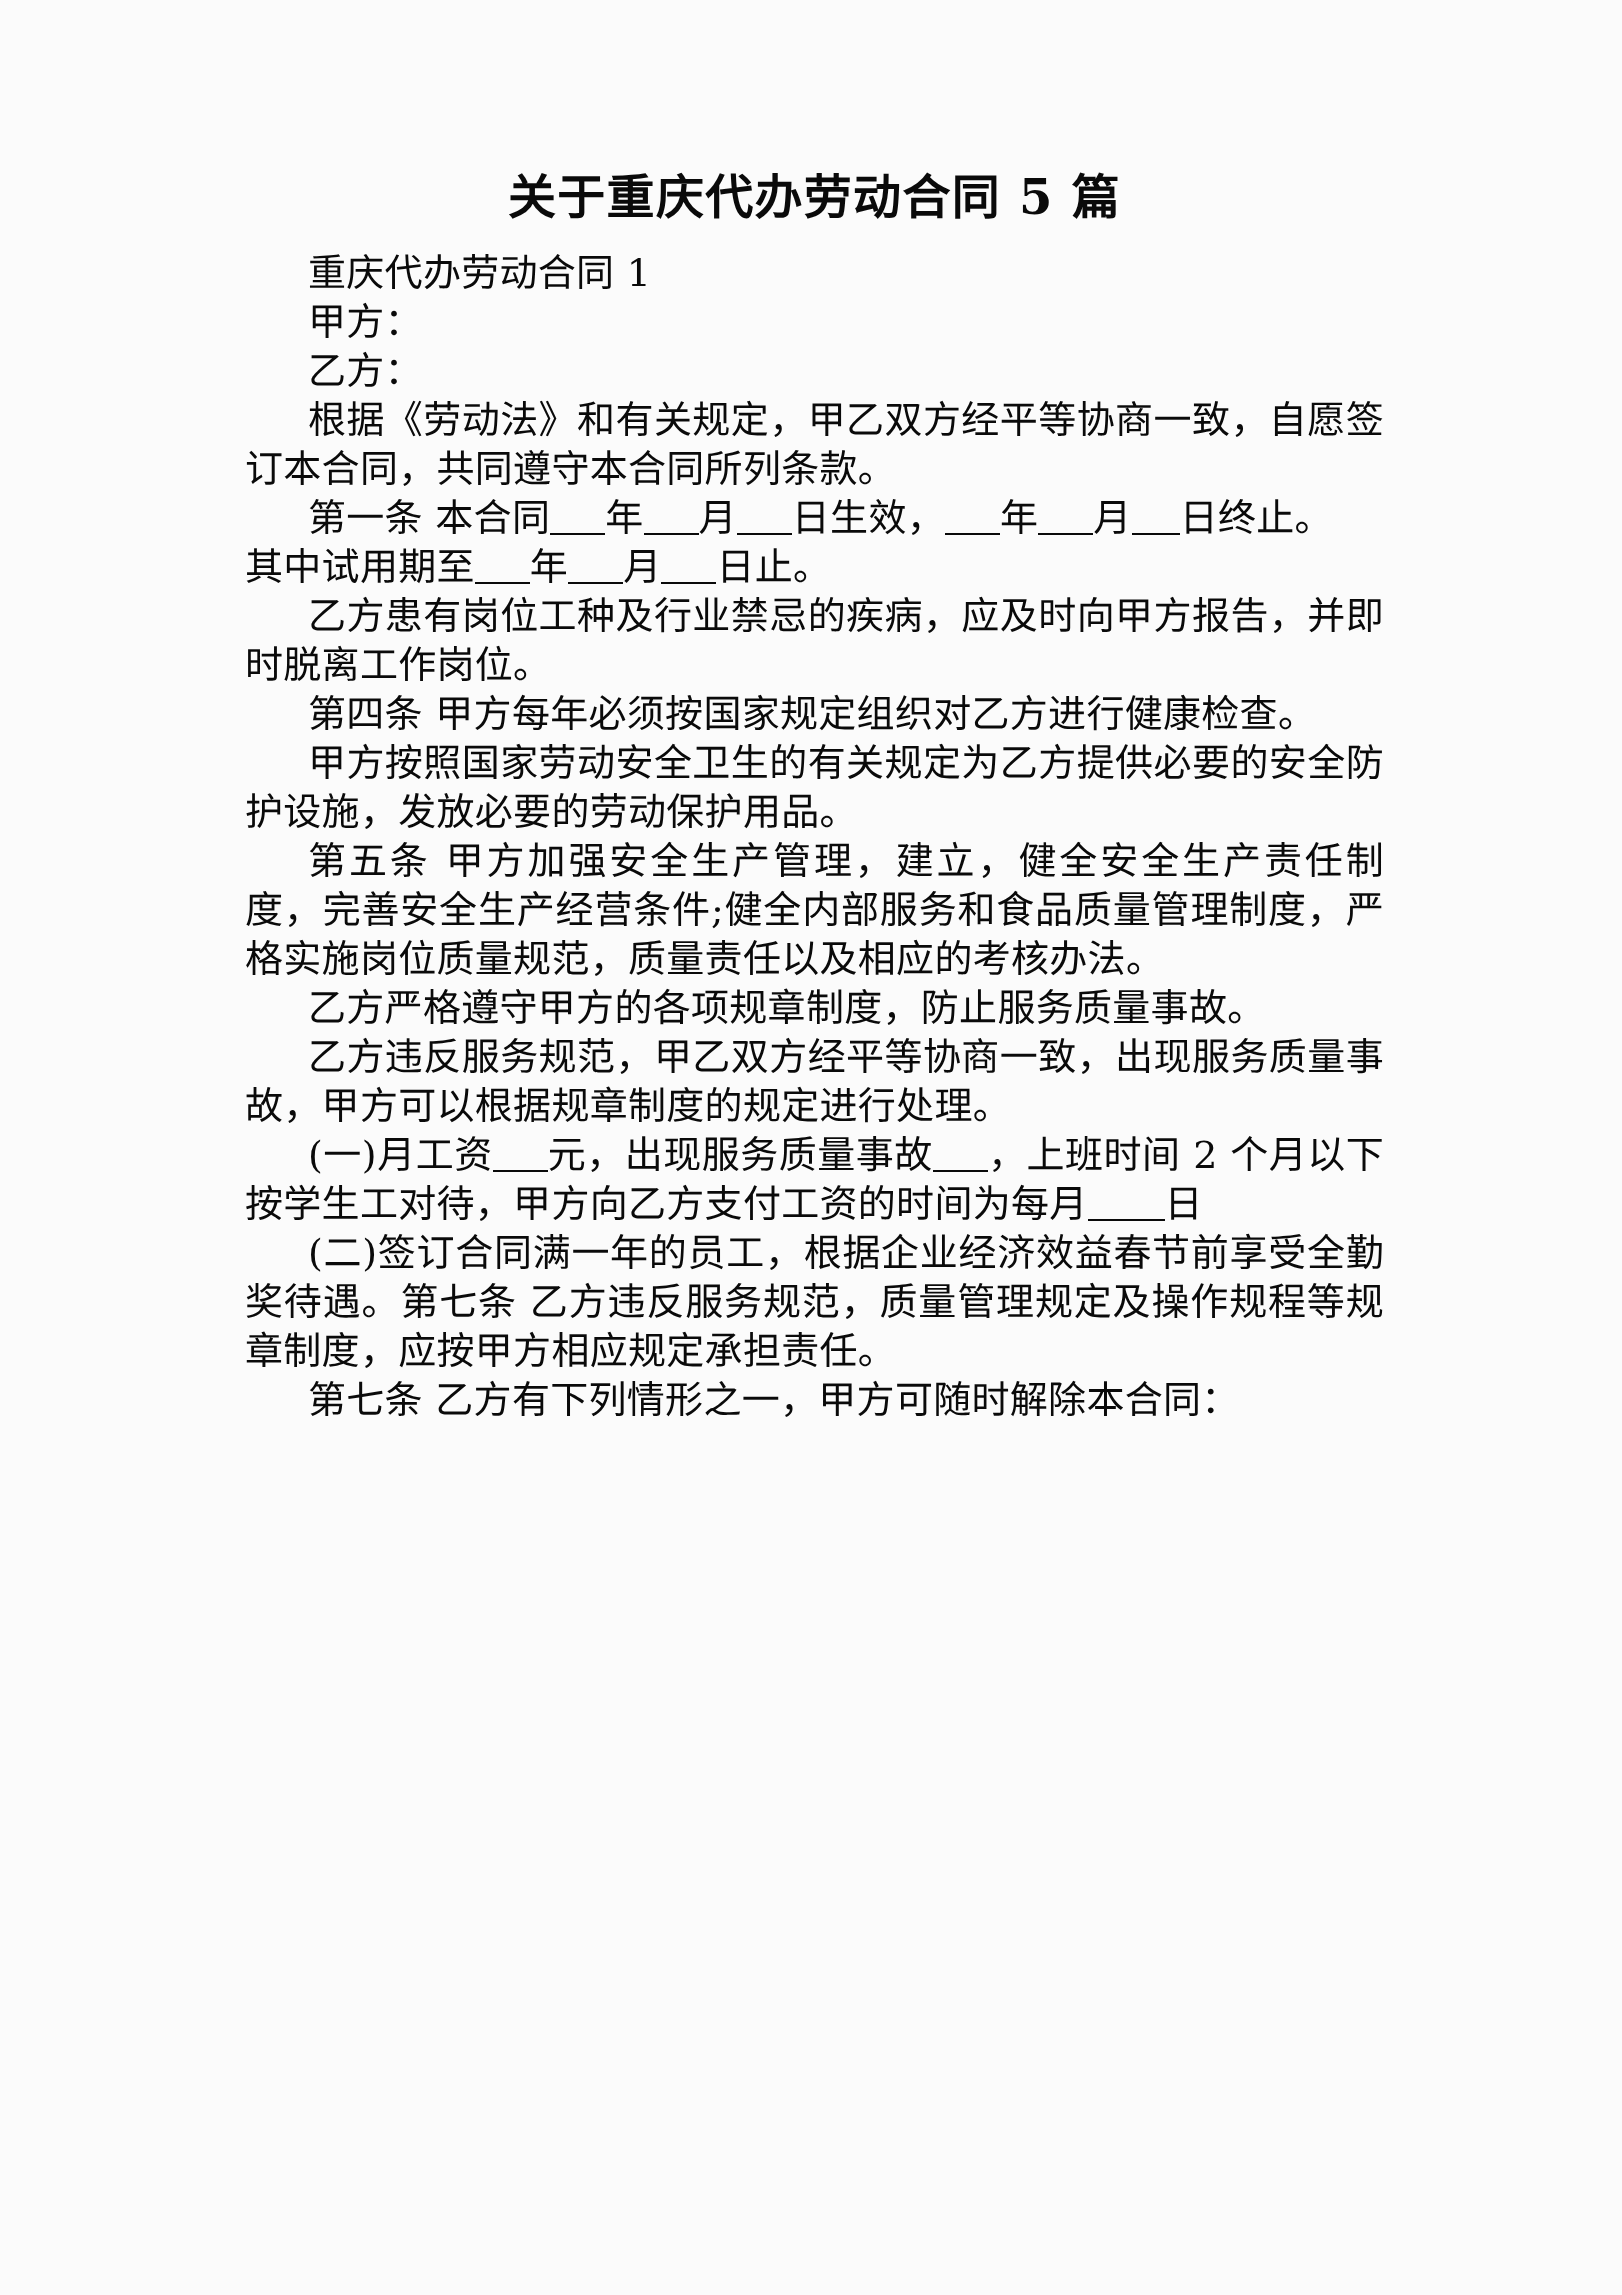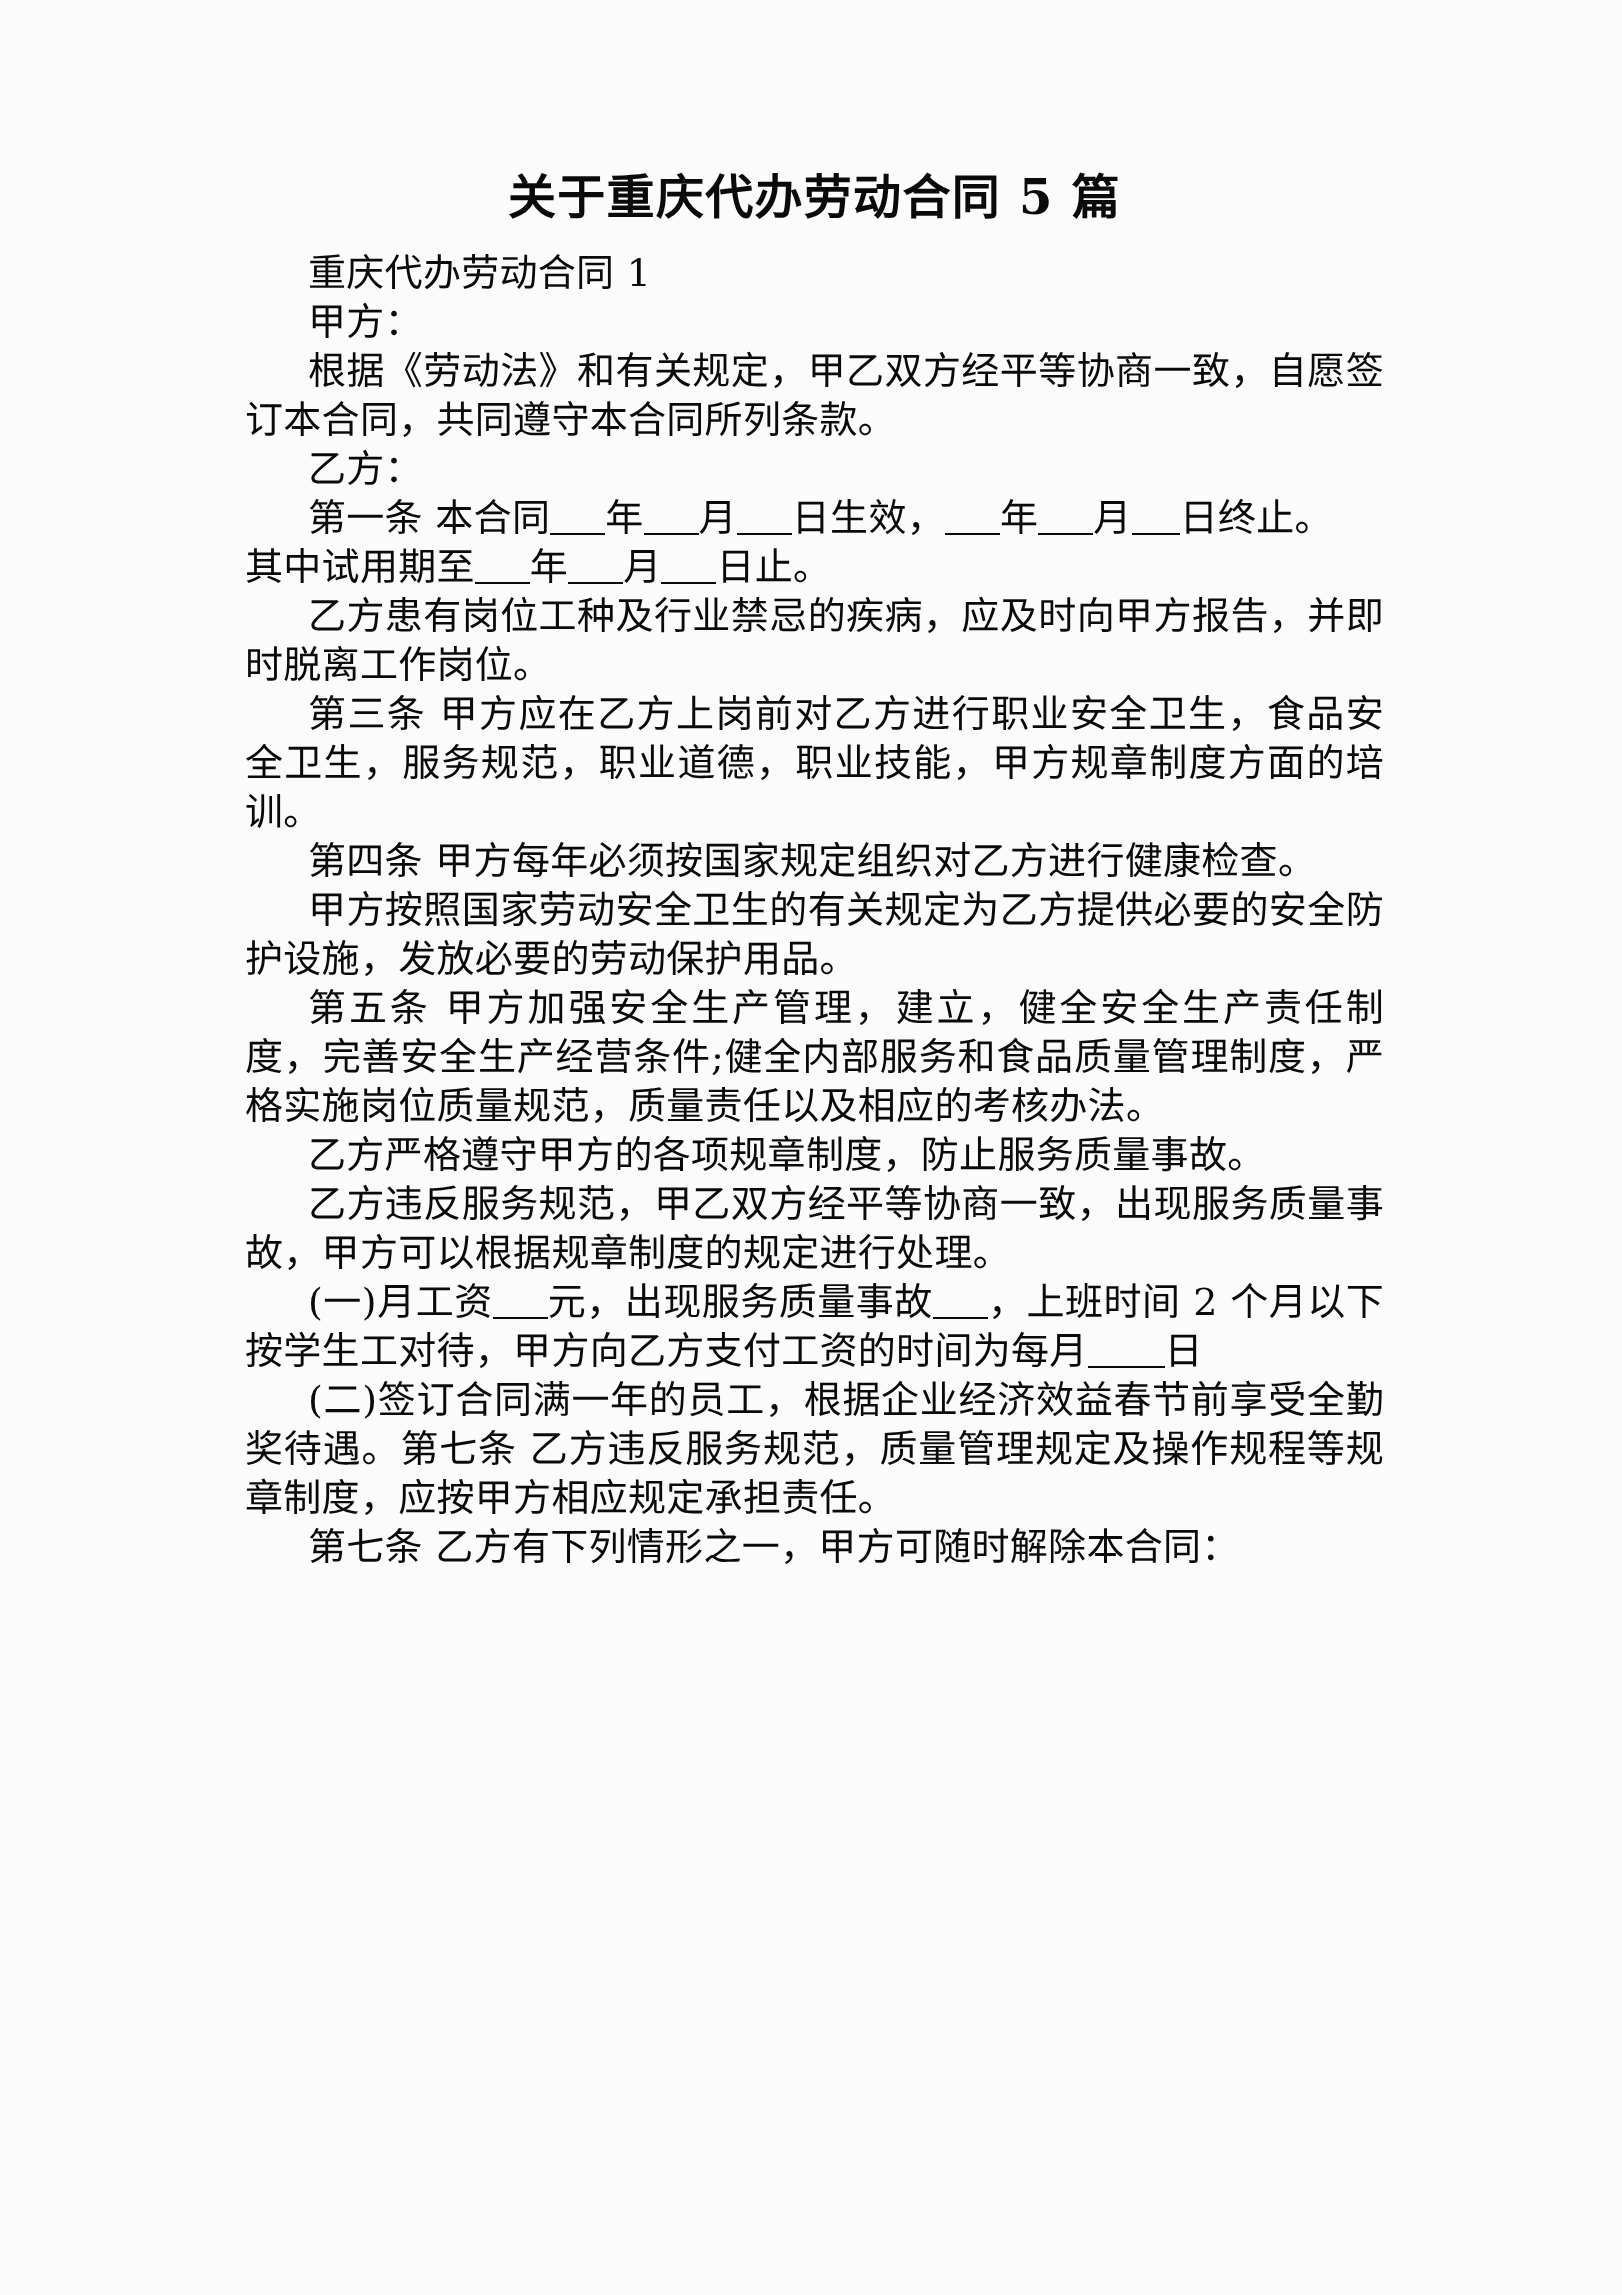--- a/index.html
+++ b/index.html
@@ -77,32 +77,31 @@
 
 <div class="page">
   <div class="content">
 
     <h1 class="doc-title">关于重庆代办劳动合同 5 篇</h1>
 
     <p class="para indent">重庆代办劳动合同 1</p>
 
     <p class="para indent">甲方：</p>
 
+    <p class="para indent">乙方：</p>
+
     <p class="para indent">根据《劳动法》和有关规定，甲乙双方经平等协商一致，自愿签订本合同，共同遵守本合同所列条款。</p>
-
-    <p class="para indent">乙方：</p>
 
     <p class="para indent"><span>第一条  本合同</span><span class="blank w-md"></span><span>年</span><span class="blank w-md"></span><span>月</span><span class="blank w-md"></span><span>日生效，</span><span class="blank w-md"></span><span>年</span><span class="blank w-md"></span><span>月</span><span class="blank w-sm"></span><span>日终止。</span></p>
 
     <p class="para noindent"><span>其中试用期至</span><span class="blank w-md"></span><span>年</span><span class="blank w-md"></span><span>月</span><span class="blank w-md"></span><span>日止。</span></p>
 
 
     <p class="para indent">乙方患有岗位工种及行业禁忌的疾病，应及时向甲方报告，并即时脱离工作岗位。</p>
 
-    <p class="para indent">第三条  甲方应在乙方上岗前对乙方进行职业安全卫生，食品安全卫生，服务规范，职业道德，职业技能，甲方规章制度方面的培训。</p>
 
     <p class="para indent">第四条  甲方每年必须按国家规定组织对乙方进行健康检查。</p>
 
     <p class="para indent">甲方按照国家劳动安全卫生的有关规定为乙方提供必要的安全防护设施，发放必要的劳动保护用品。</p>
 
     <p class="para indent">第五条  甲方加强安全生产管理，建立，健全安全生产责任制度，完善安全生产经营条件;健全内部服务和食品质量管理制度，严格实施岗位质量规范，质量责任以及相应的考核办法。</p>
 
     <p class="para indent">乙方严格遵守甲方的各项规章制度，防止服务质量事故。</p>
 
     <p class="para indent">乙方违反服务规范，甲乙双方经平等协商一致，出现服务质量事故，甲方可以根据规章制度的规定进行处理。</p>

